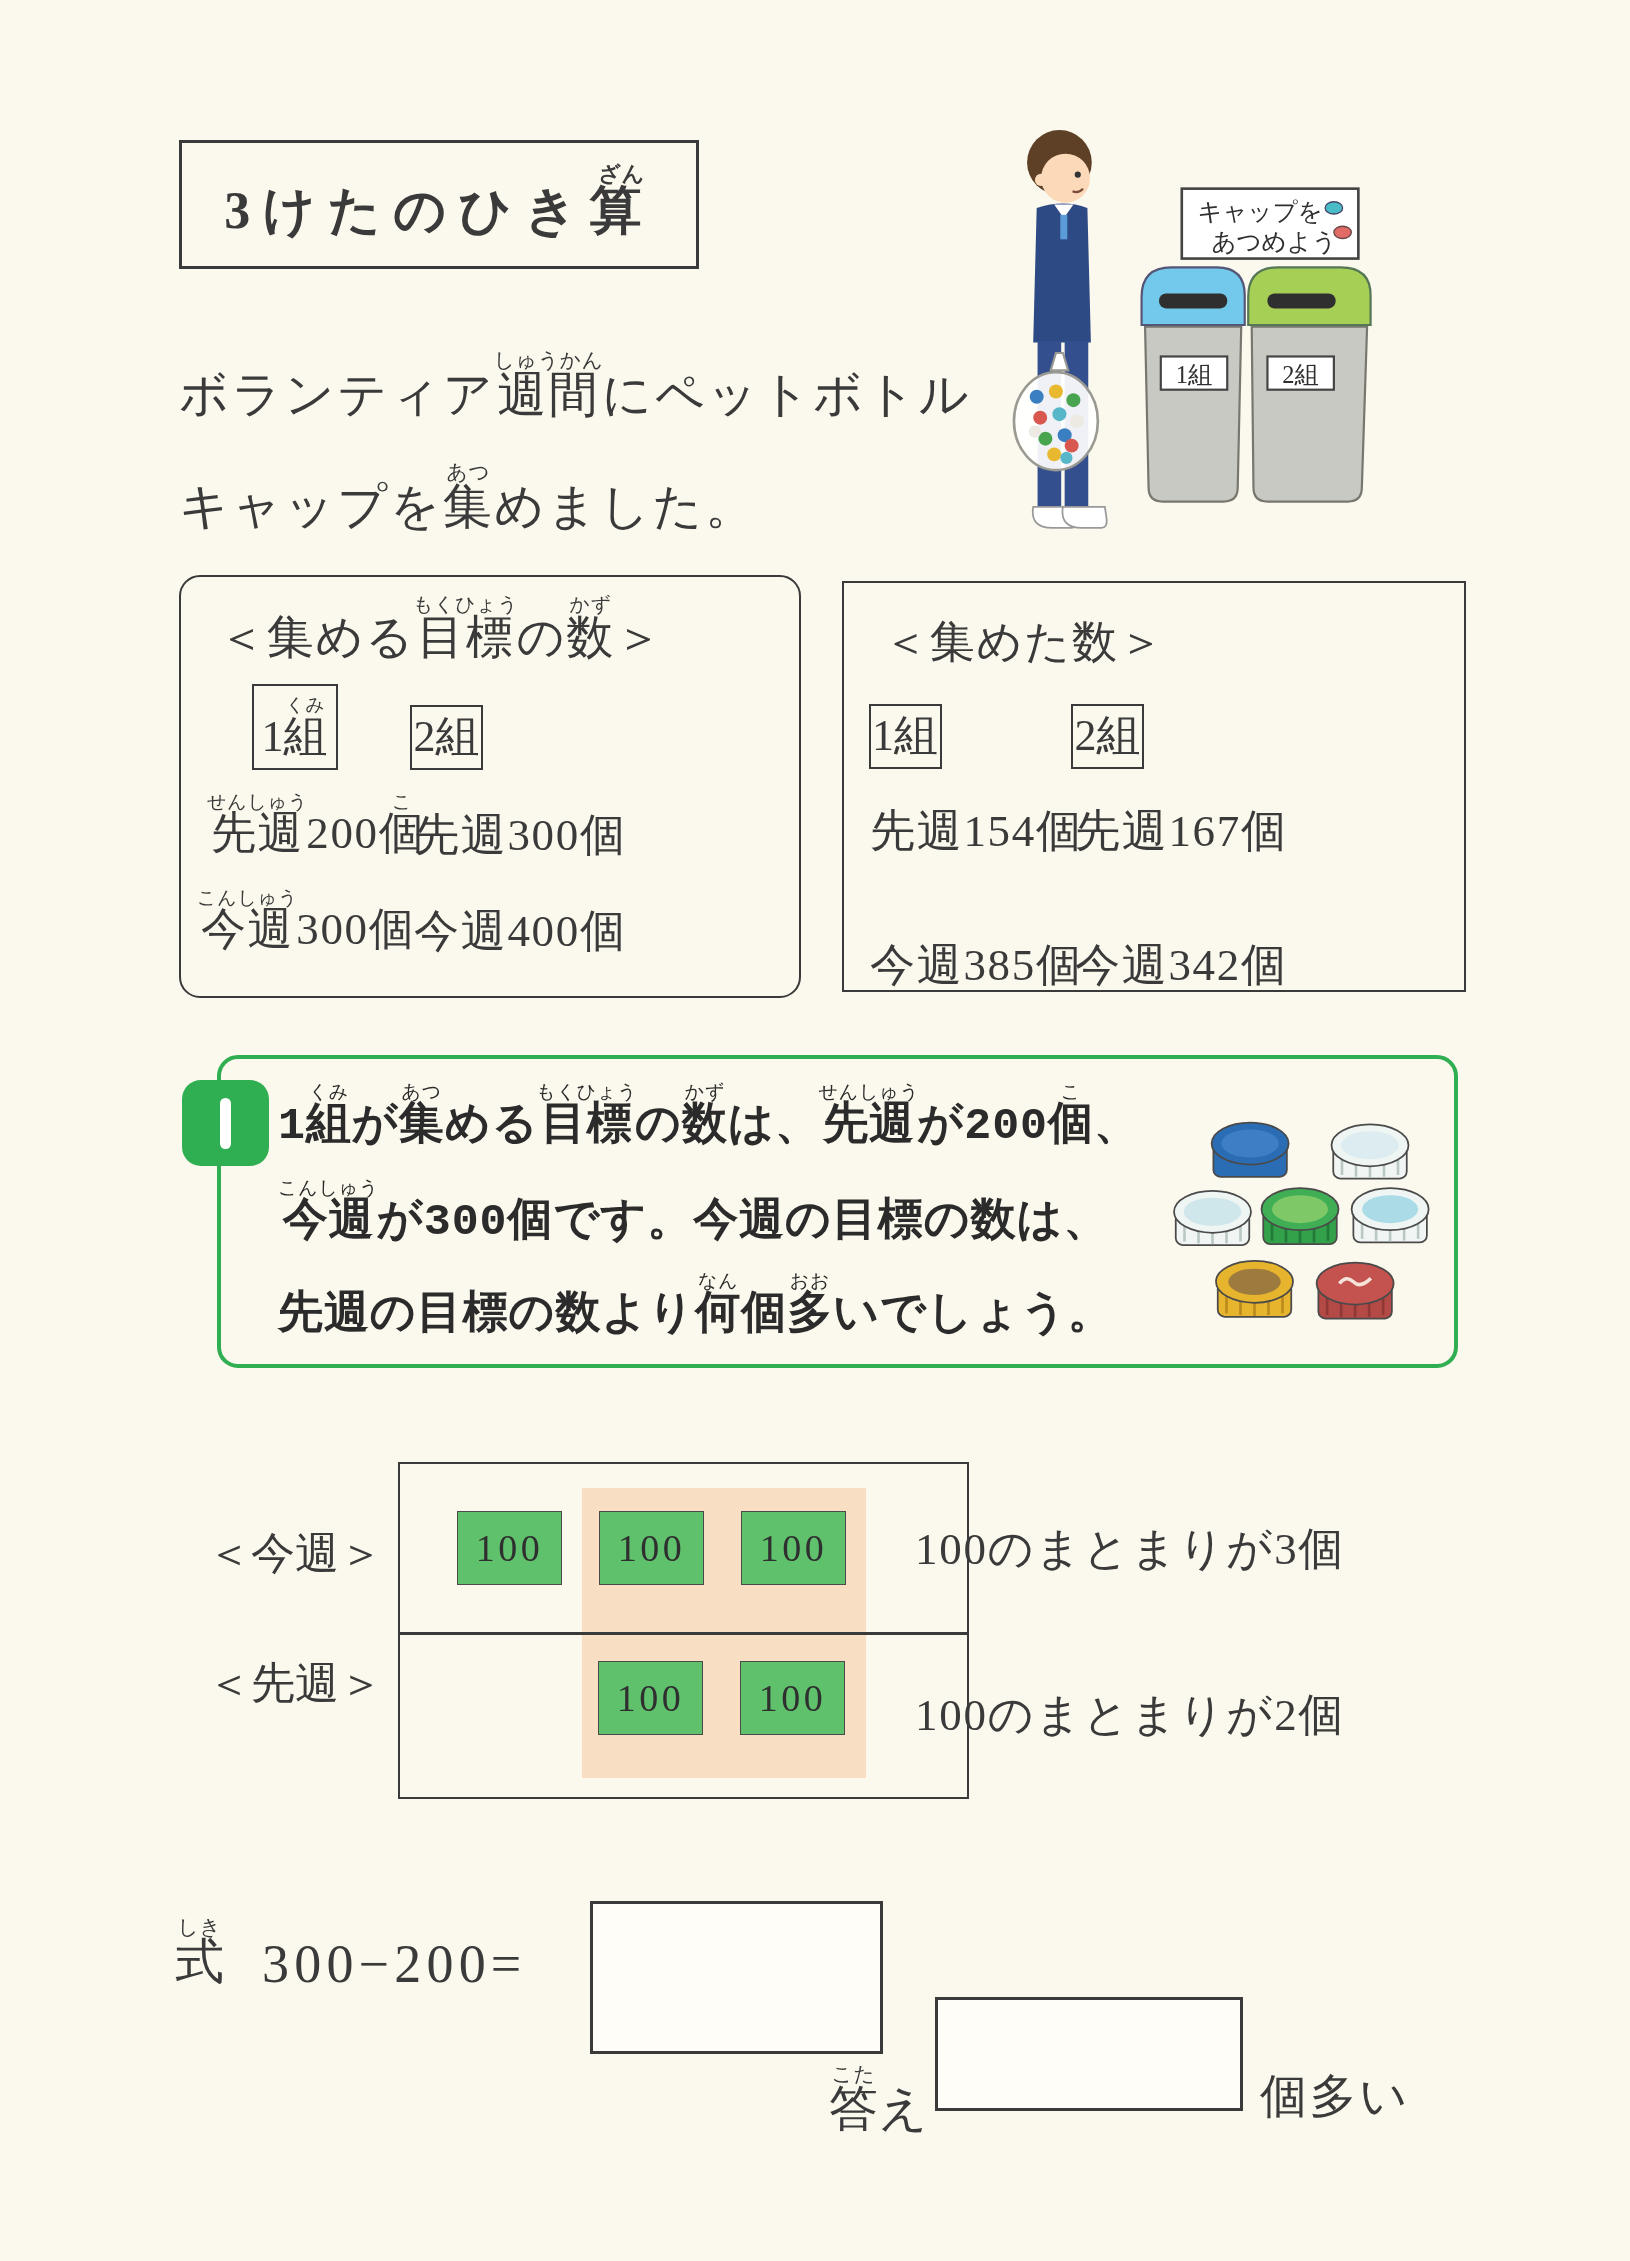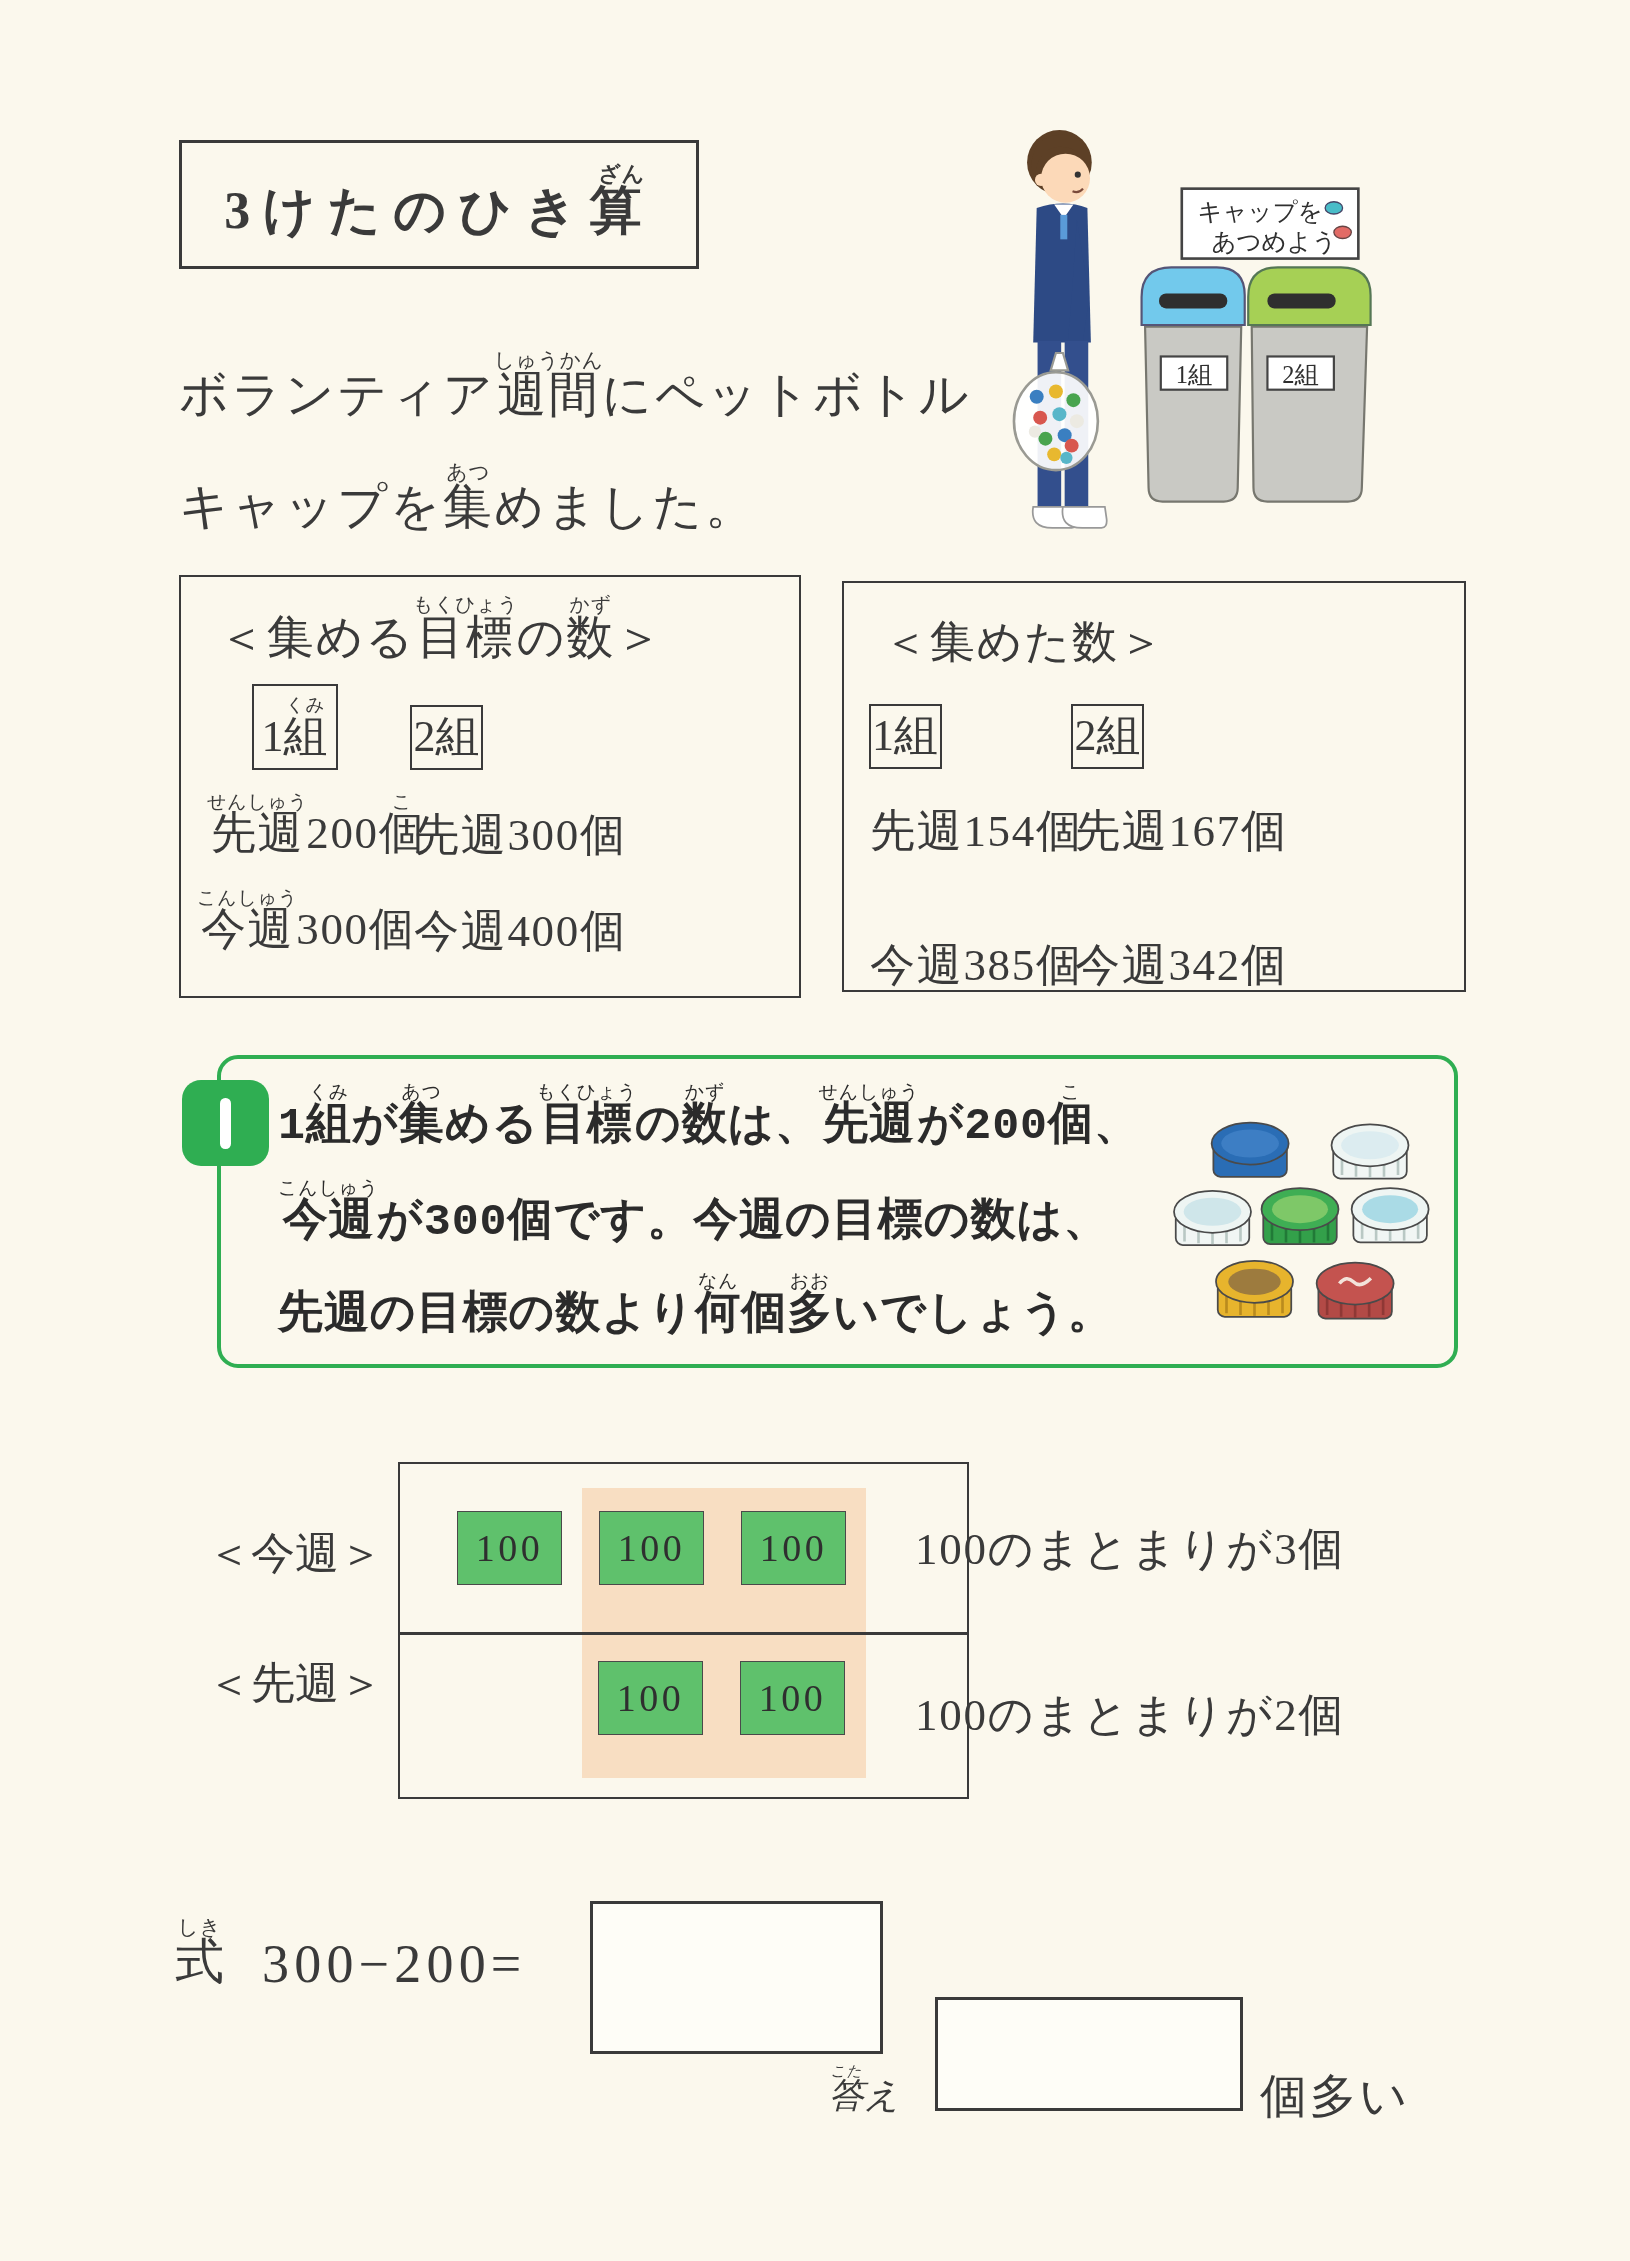--- a/index.html
+++ b/index.html
@@ -129,21 +129,21 @@
       <path d="M308,232 L308,200 Q308,166 342,166 L414,166 Q448,166 448,198 L448,232 Z" stroke="#575" stroke-width="2.5" fill="#a6d055"></path>
       <rect x="330" y="196" width="78" height="17" rx="8" fill="#2f2f2f"></rect>
       <rect x="330" y="268" width="76" height="38" fill="#ffffff" stroke="#444" stroke-width="2.5"></rect>
       <text x="368" y="298" font-size="28" text-anchor="middle">2組</text>
     </g>
   </svg>
 
   <div class="ruby-line intro-line" style="left:179px;top:350px;">ボランティア<ruby>週間<rt>しゅうかん</rt></ruby>にペットボトル</div>
   <div class="ruby-line intro-line" style="left:179px;top:462px;">キャップを<ruby>集<rt>あつ</rt></ruby>めました。</div>
 
-  <div class="thinbordered" style="left:179px;top:575px;width:622px;height:423px;">
+  <div class="thinbordered" style="left:179px;top:575px;width:622px;height:423px;border-radius:21px;">
     <div class="ruby-line info-header" style="left:37px;top:18.4px;">＜集める<ruby>目標<rt>もくひょう</rt></ruby>の<ruby>数<rt>かず</rt></ruby>＞</div>
     <div class="class-label" style="left:24.5px;top:107px;width:86px;height:86px;margin-left:46px;">
       <span class="ruby-line" style="position:static;">1<ruby>組<rt>くみ</rt></ruby></span>
     </div>
     <div class="class-label" style="left:229px;top:128px;width:73px;height:65px;">
       <span class="ruby-line" style="position:static;">2組</span>
     </div>
     <div class="ruby-line cell" style="left:26px;top:215px;"><ruby>先週<rt>せんしゅう</rt></ruby>200<ruby>個<rt>こ</rt></ruby></div>
     <div class="ruby-line cell" style="left:233px;top:236px;">先週300個</div>
     <div class="ruby-line cell" style="left:16px;top:311px;"><ruby>今週<rt>こんしゅう</rt></ruby>300個</div>
@@ -258,18 +258,18 @@
       </div>
   </div>
 
   <div class="ruby-line diagram-note" style="left:915px;top:1527px;">100のまとまりが3個</div>
   <div class="ruby-line diagram-note" style="left:915px;top:1693px;">100のまとまりが2個</div>
 
   <div class="ruby-line" style="left:175px;top:1917px;font-size:49px;"><ruby>式<rt>しき</rt></ruby></div>
   <div class="ruby-line equation-expression" style="left:262px;top:1937px;">300−200=</div>
   <div class="fill-box" style="left:590px;top:1901px;width:293px;height:153px;"></div>
 
-  <div class="ruby-line" style="left:829px;top:2064px;font-size:35px;font-style:italic;"><ruby>答<rt>こた</rt></ruby>え</div>
+  <div class="ruby-line" style="left:829px;top:2064px;font-size:49px;"><ruby>答<rt>こた</rt></ruby>え</div>
   <div class="fill-box" style="left:935px;top:1997px;width:308px;height:114px;"></div>
   <div class="ruby-line answer-suffix" style="left:1260px;top:2073px;">個多い</div>
 
 </div>
 
 
 </body></html>

